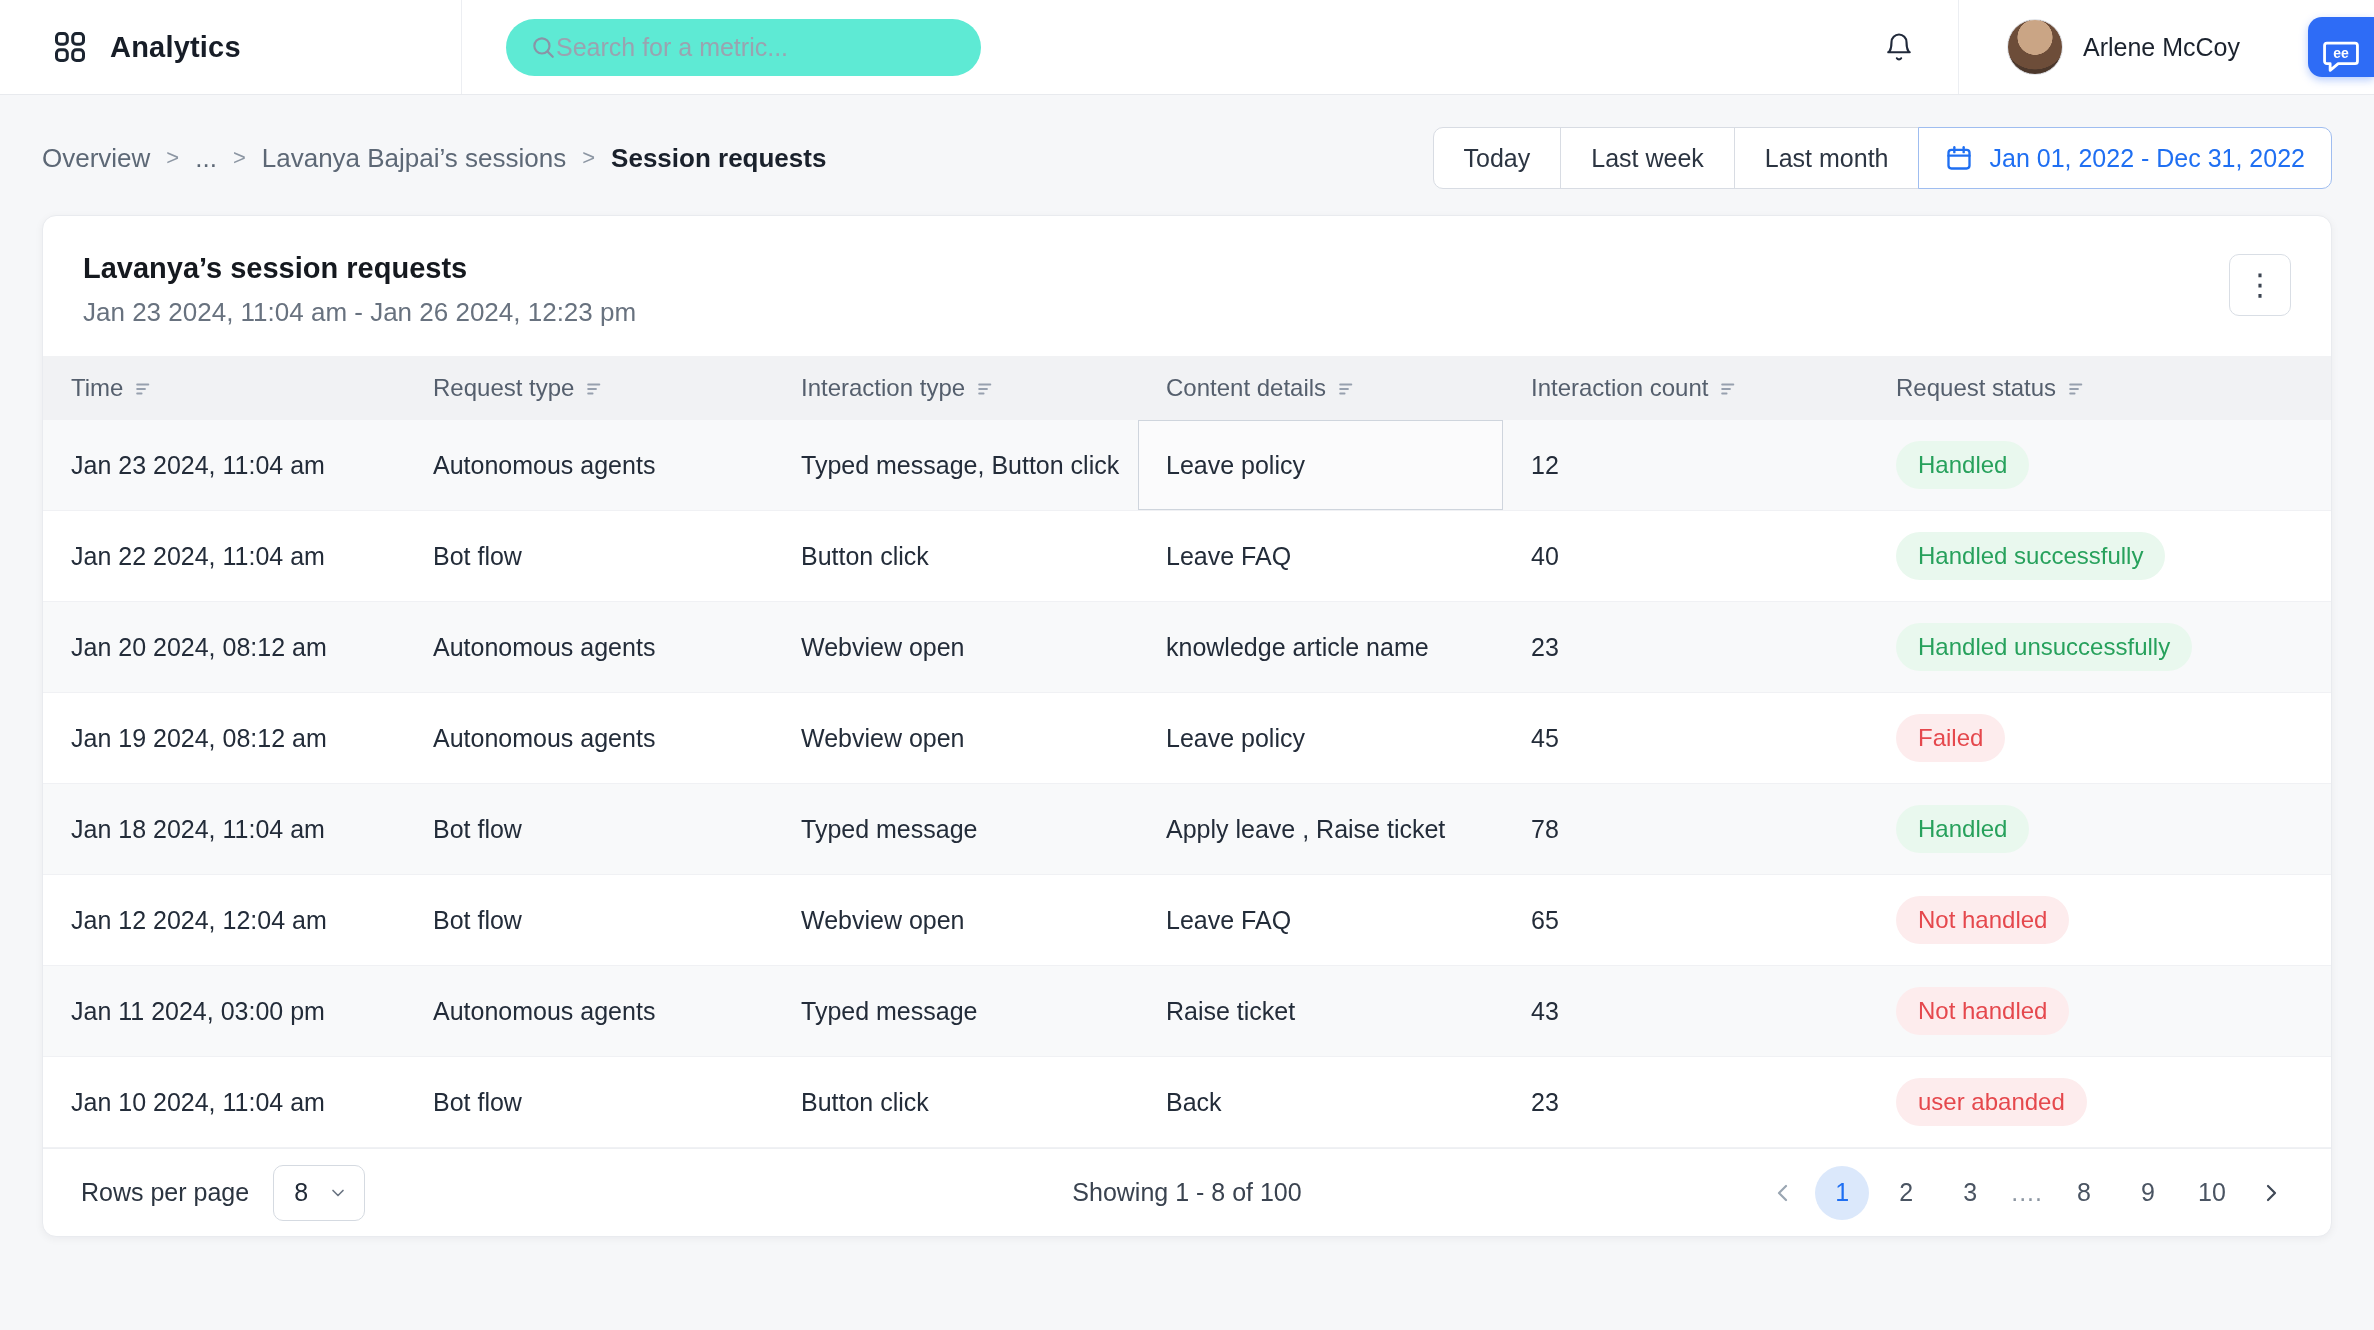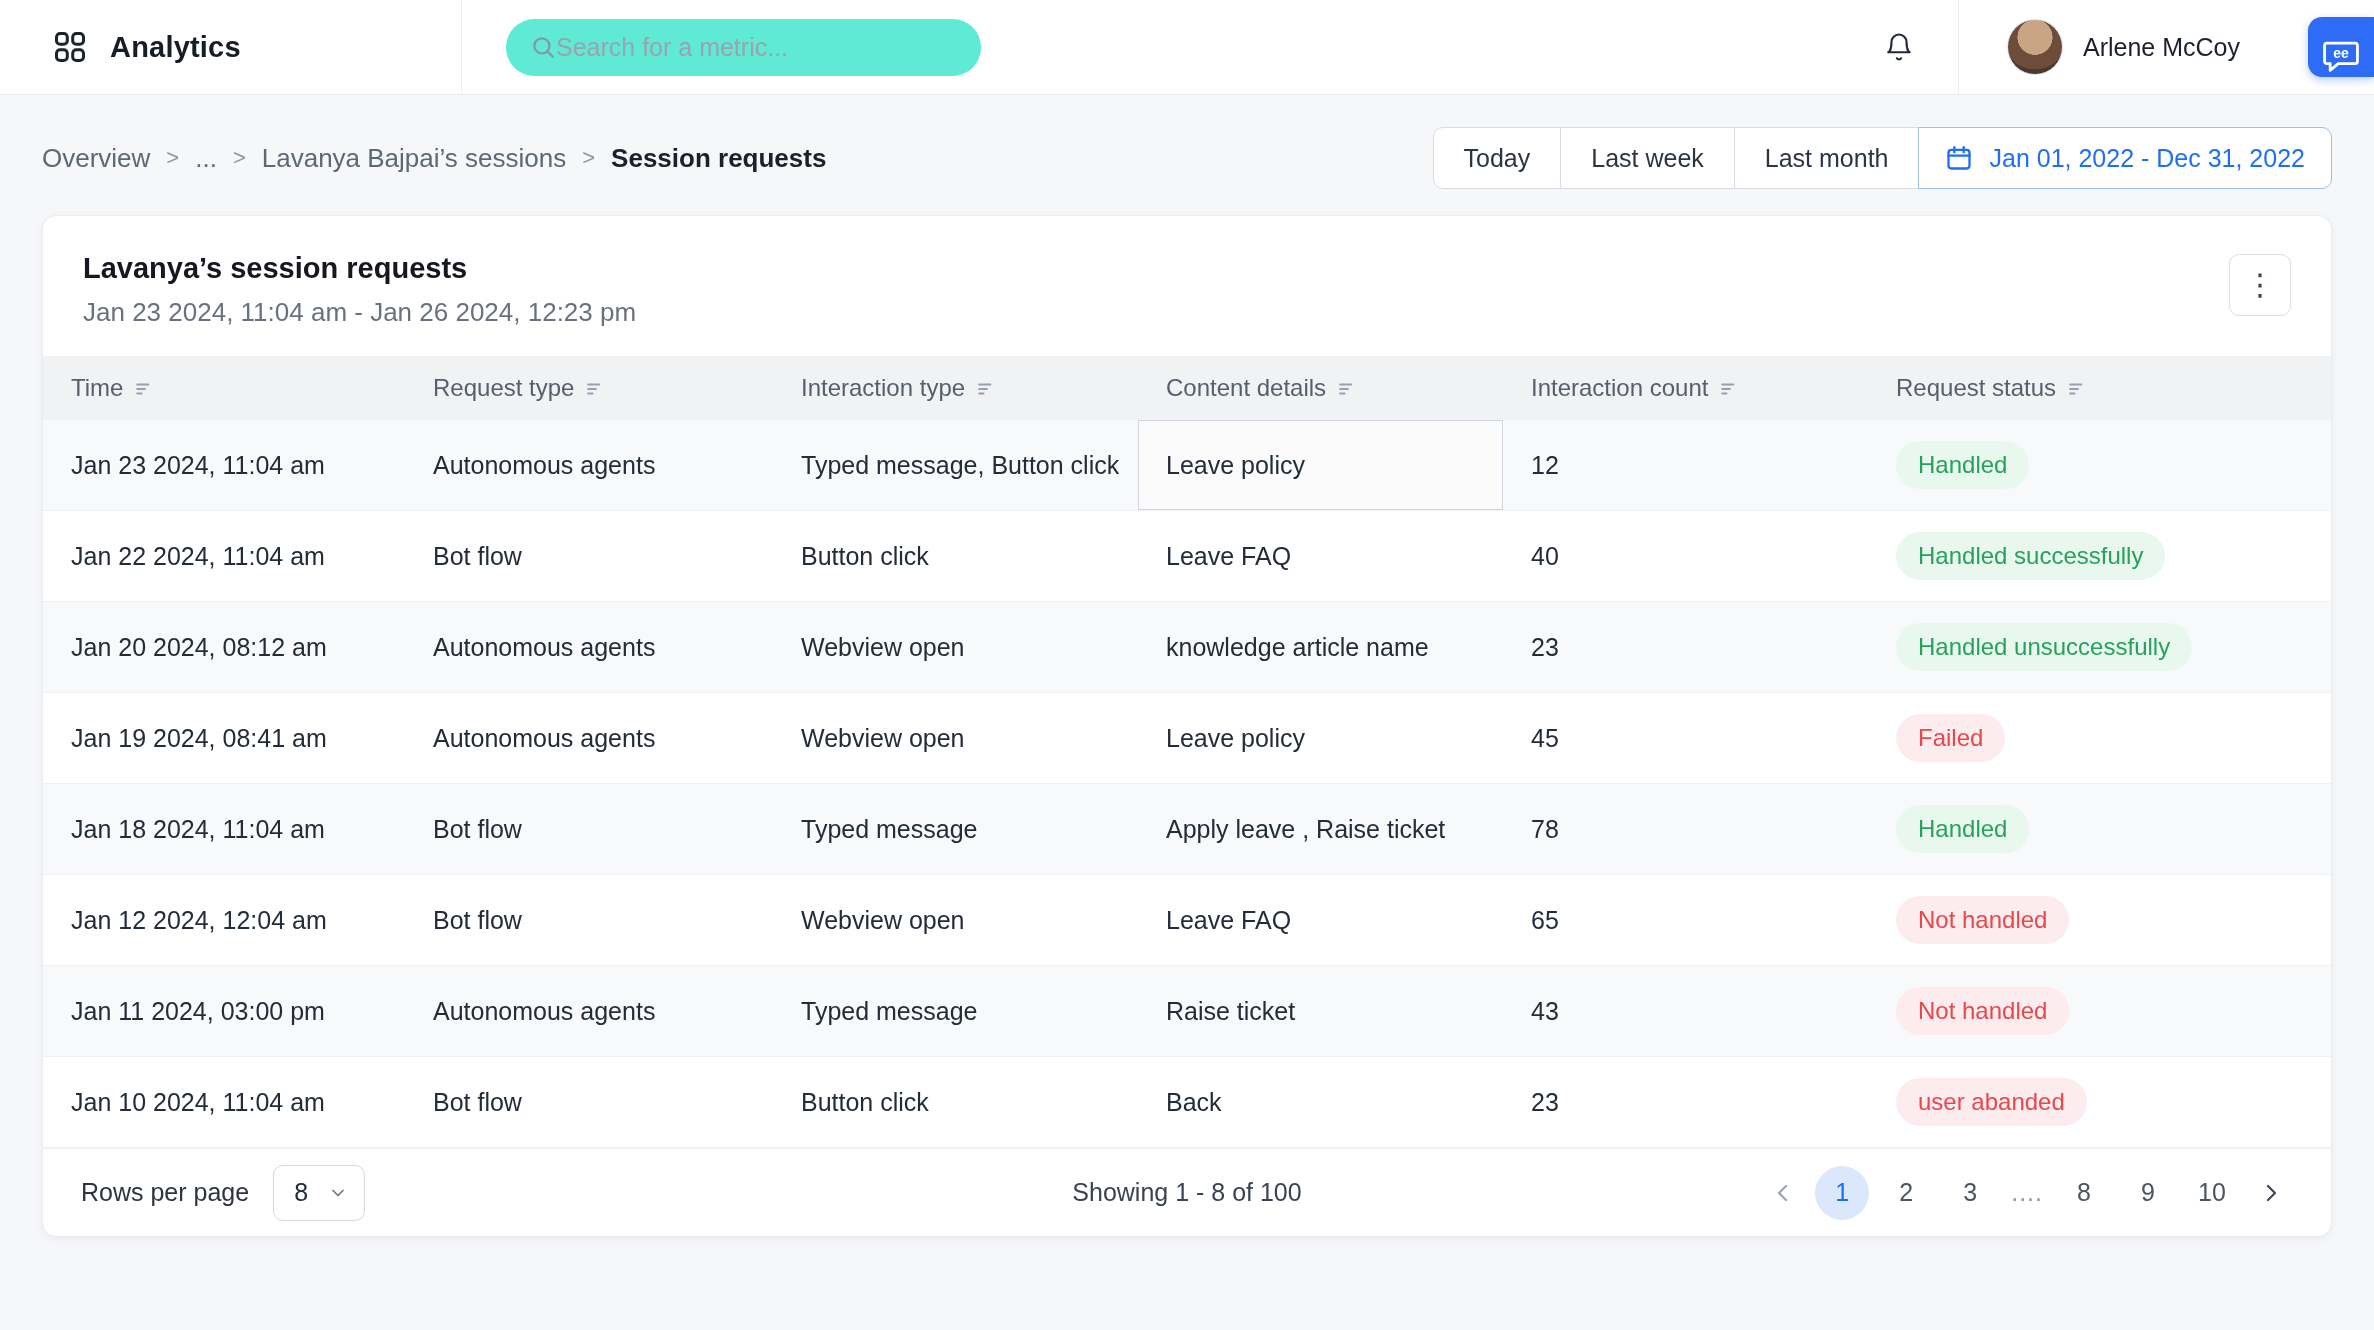--- a/index.html
+++ b/index.html
@@ -363,21 +363,21 @@
         <div class="cell">Jan 20 2024, 08:12 am</div>
         <div class="cell">Autonomous agents</div>
         <div class="cell">Webview open</div>
         <div class="cell">knowledge article name</div>
         <div class="cell">23</div>
         <div class="cell">
           <span class="badge badge-green">Handled unsuccessfully</span>
         </div>
       </div>
       <div class="trow">
-        <div class="cell">Jan 19 2024, 08:41 am</div>
+        <div class="cell">Jan 19 2024, 08:12 am</div>
         <div class="cell">Autonomous agents</div>
         <div class="cell">Webview open</div>
         <div class="cell">Leave policy</div>
         <div class="cell">45</div>
         <div class="cell">
           <span class="badge badge-red">Failed</span>
         </div>
       </div>
       <div class="trow alt">
         <div class="cell">Jan 18 2024, 11:04 am</div>

